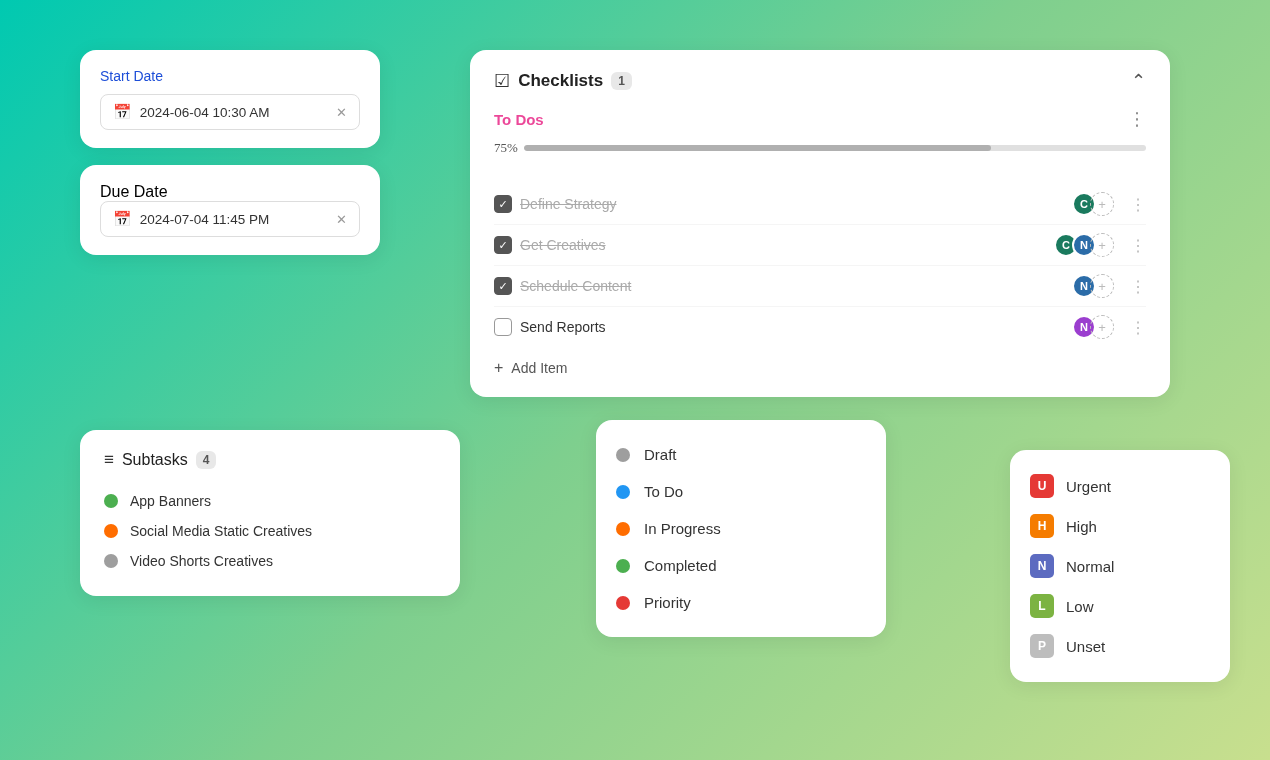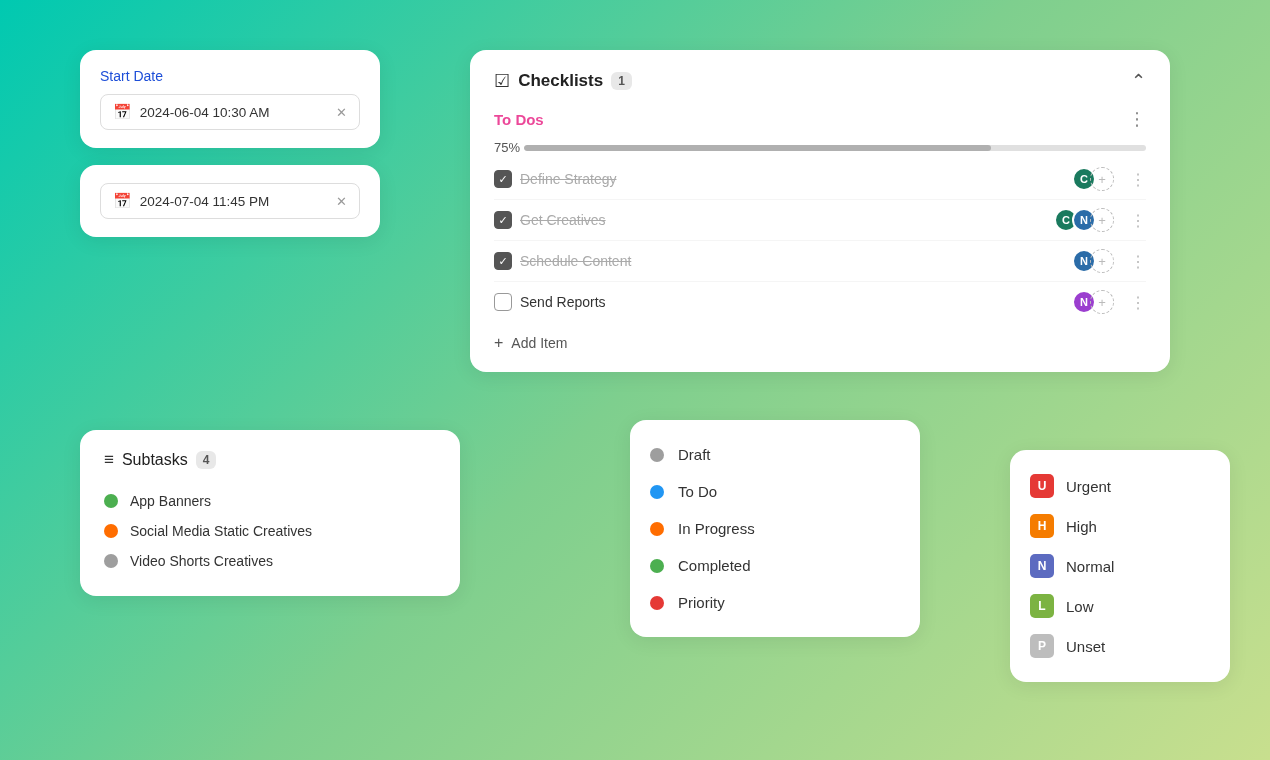--- a/index.html
+++ b/index.html
@@ -121,21 +121,22 @@
     }
     .dots-menu {
       color: #888;
       font-size: 18px;
       cursor: pointer;
     }
 
     .progress-row {
       display: flex;
       align-items: center;
-      margin-bottom: 4px;
+      margin-bottom: 28px;
+      font-family: Liberation Serif, serif;
     }
     .progress-pct {
       font-size: 13px;
       color: #555;
       min-width: 30px;
     }
     .progress-bar-bg {
       flex: 1;
       height: 6px;
       background: #e0e0e0;
@@ -252,21 +253,21 @@
       width: 14px;
       height: 14px;
       border-radius: 50%;
       flex-shrink: 0;
     }
     .subtask-label { font-size: 14px; color: #333; }
 
     
     .status-card {
       top: 420px;
-      left: 630px;
+      left: 596px;
       width: 290px;
       padding: 16px 20px;
     }
     .status-item {
       display: flex;
       align-items: center;
       gap: 14px;
       padding: 10px 0;
     }
     .status-label { font-size: 15px; color: #333; }
@@ -304,20 +305,21 @@
 <div class="card start-date-card">
   <div class="card-label">Start Date</div>
   <div class="date-input">
     <span class="cal-icon">📅</span>
     <span class="date-val">2024-06-04 10:30 AM</span>
     <span class="clear-btn">✕</span>
   </div>
 </div>
 
 <div class="card due-date-card">
+  <div class="card-label">Due Date</div>
   <div class="date-input">
     <span class="cal-icon">📅</span>
     <span class="date-val">2024-07-04 11:45 PM</span>
     <span class="clear-btn">✕</span>
   </div>
 </div>
 
 <div class="card checklists-card">
   <div class="checklists-header">
     <div class="checklists-title-row">

